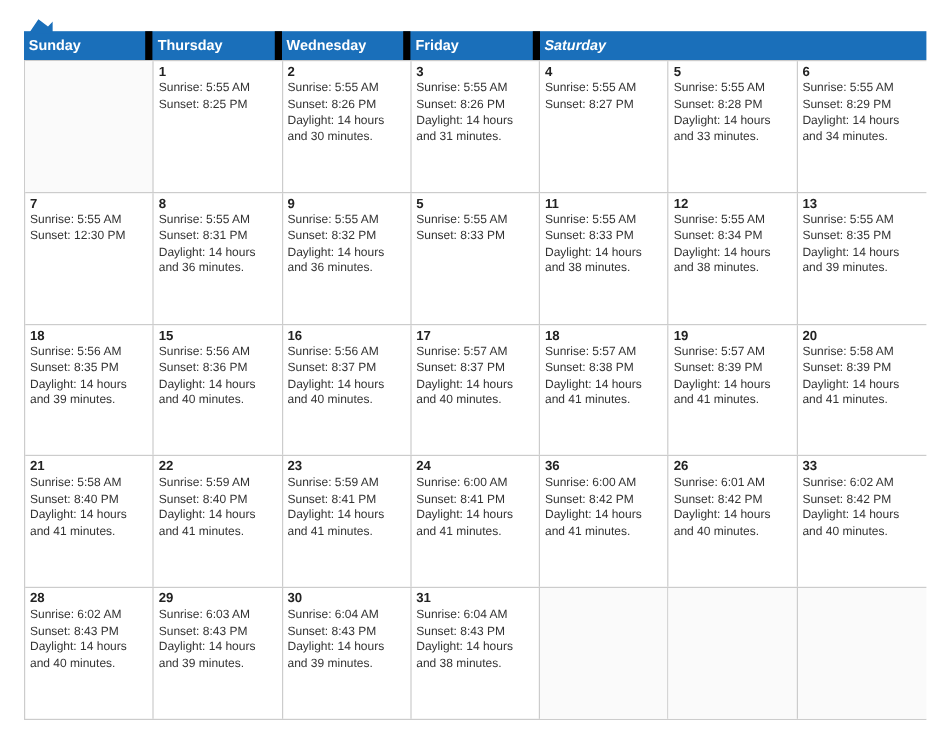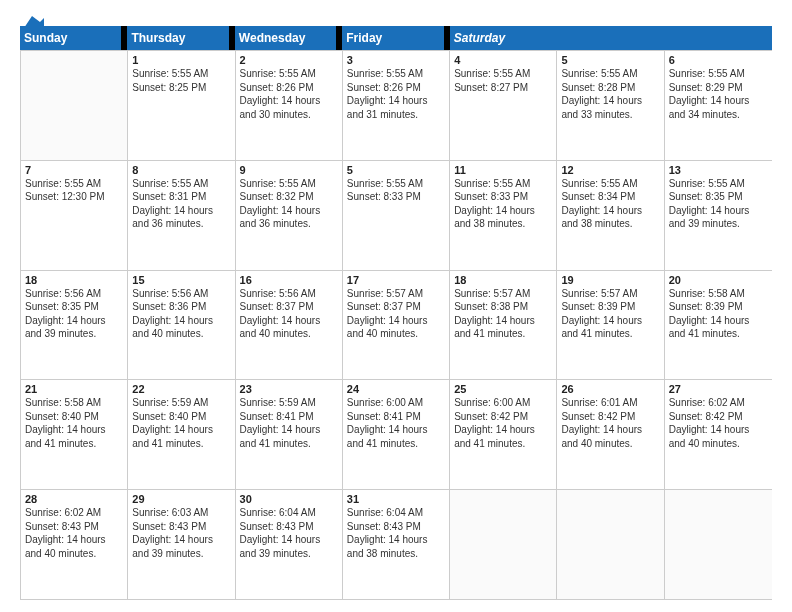--- a/index.html
+++ b/index.html
@@ -328,37 +328,37 @@
           </div>
           <div class="cal-cell">
             <span class="cell-date">24</span>
             <div class="cell-info">
               <div>Sunrise: 6:00 AM</div>
               <div>Sunset: 8:41 PM</div>
               <div>Daylight: 14 hours and 41 minutes.</div>
             </div>
           </div>
           <div class="cal-cell">
-            <span class="cell-date">25</span>
+            <span class="cell-date">36</span>
             <div class="cell-info">
               <div>Sunrise: 6:00 AM</div>
               <div>Sunset: 8:42 PM</div>
               <div>Daylight: 14 hours and 41 minutes.</div>
             </div>
           </div>
           <div class="cal-cell">
             <span class="cell-date">26</span>
             <div class="cell-info">
               <div>Sunrise: 6:01 AM</div>
               <div>Sunset: 8:42 PM</div>
               <div>Daylight: 14 hours and 40 minutes.</div>
             </div>
           </div>
           <div class="cal-cell">
-            <span class="cell-date">27</span>
+            <span class="cell-date">33</span>
             <div class="cell-info">
               <div>Sunrise: 6:02 AM</div>
               <div>Sunset: 8:42 PM</div>
               <div>Daylight: 14 hours and 40 minutes.</div>
             </div>
           </div>
         </div>
         <div class="cal-row">
           <div class="cal-cell">
             <span class="cell-date">28</span>

